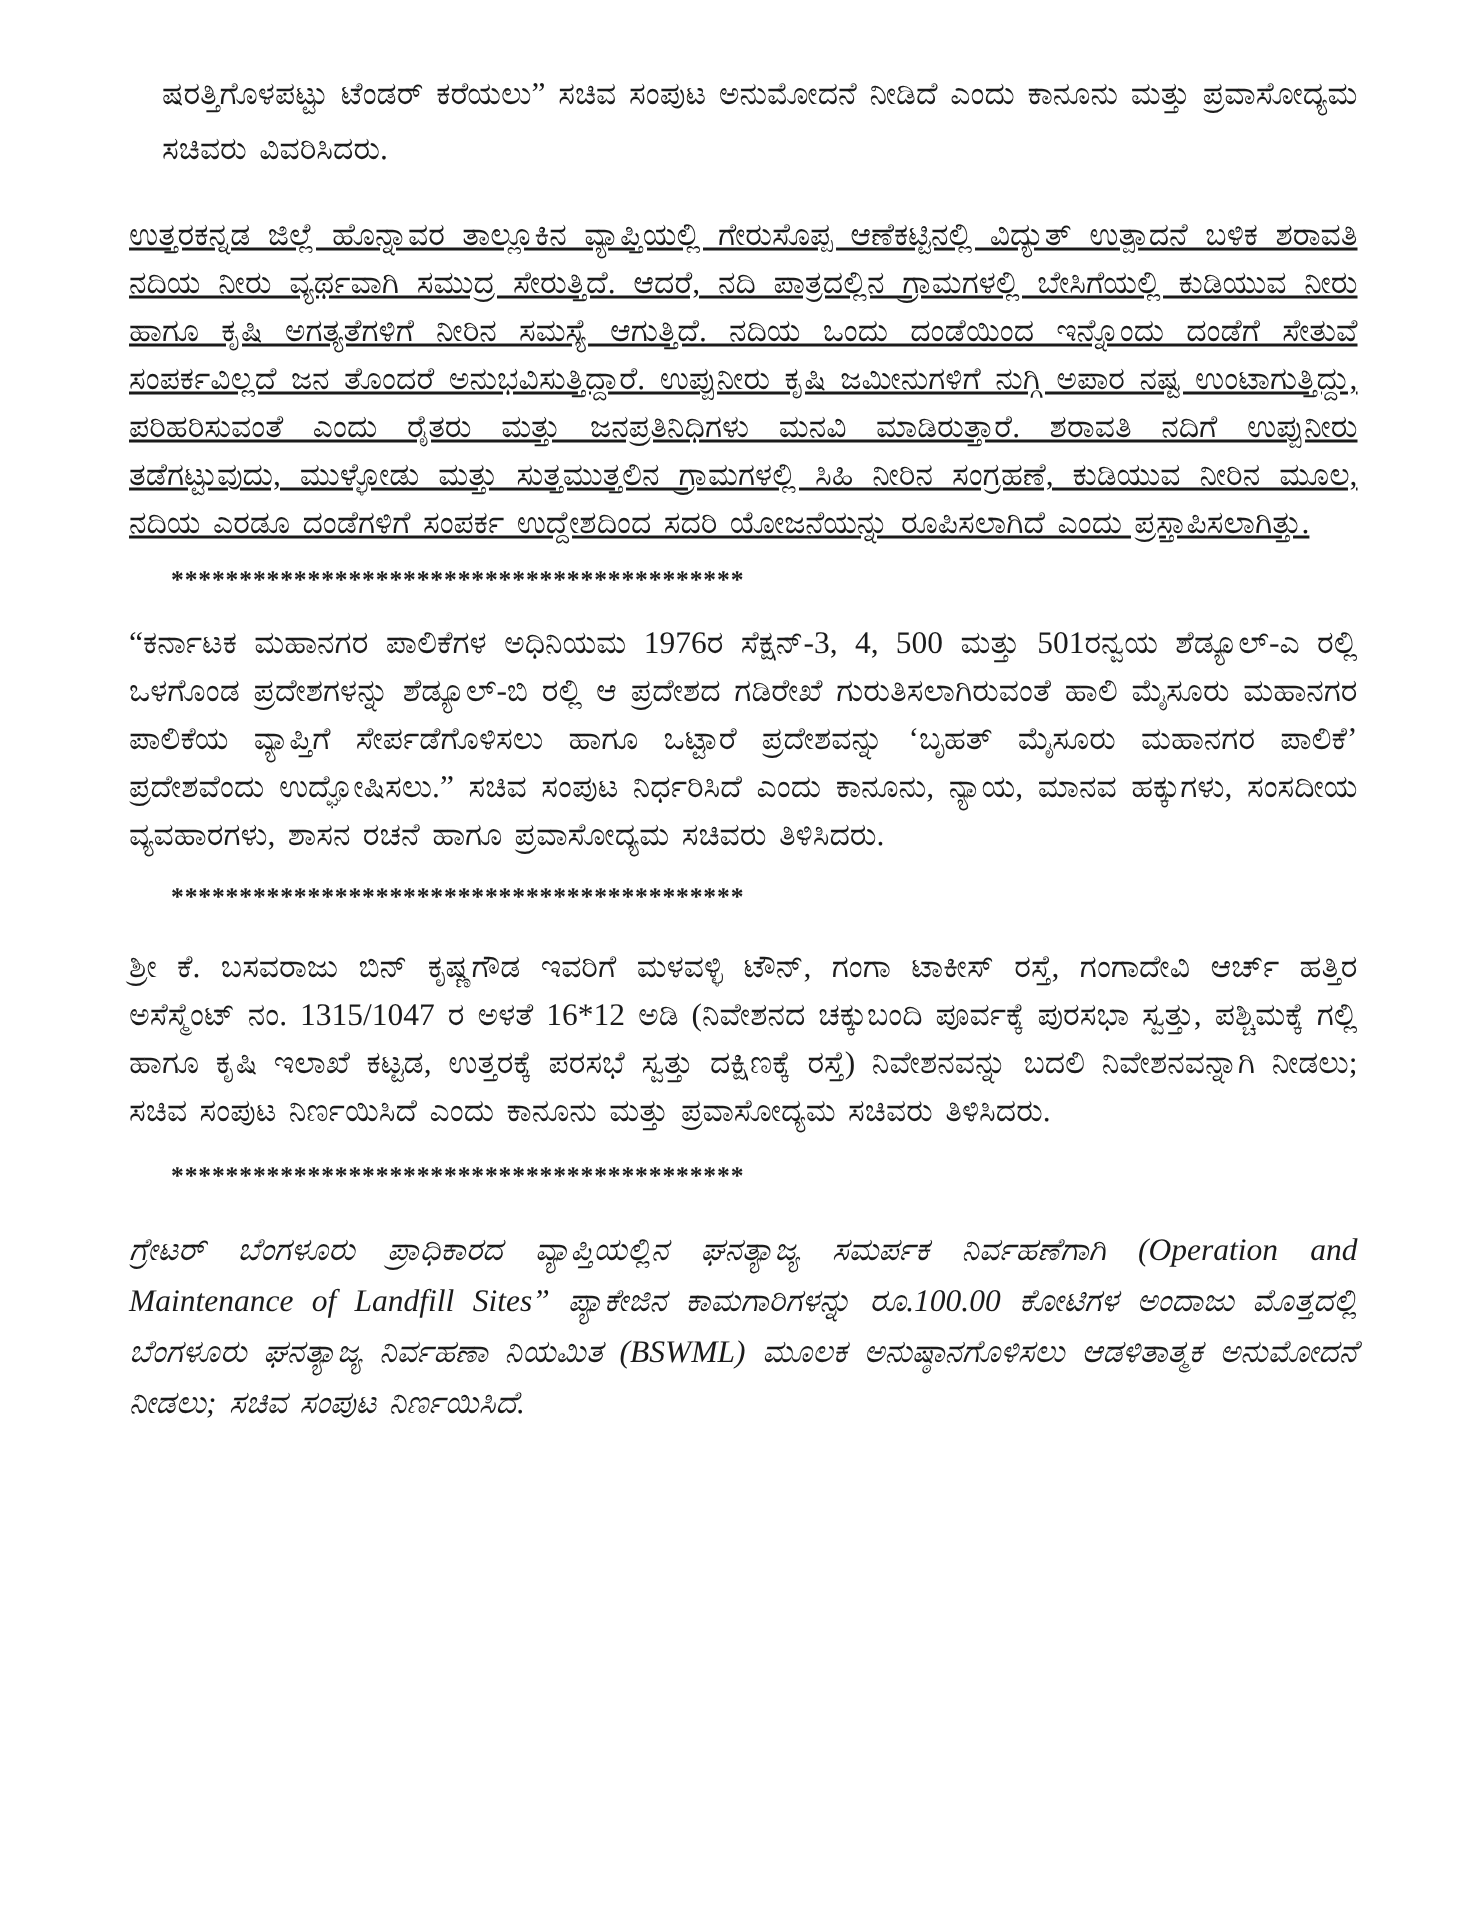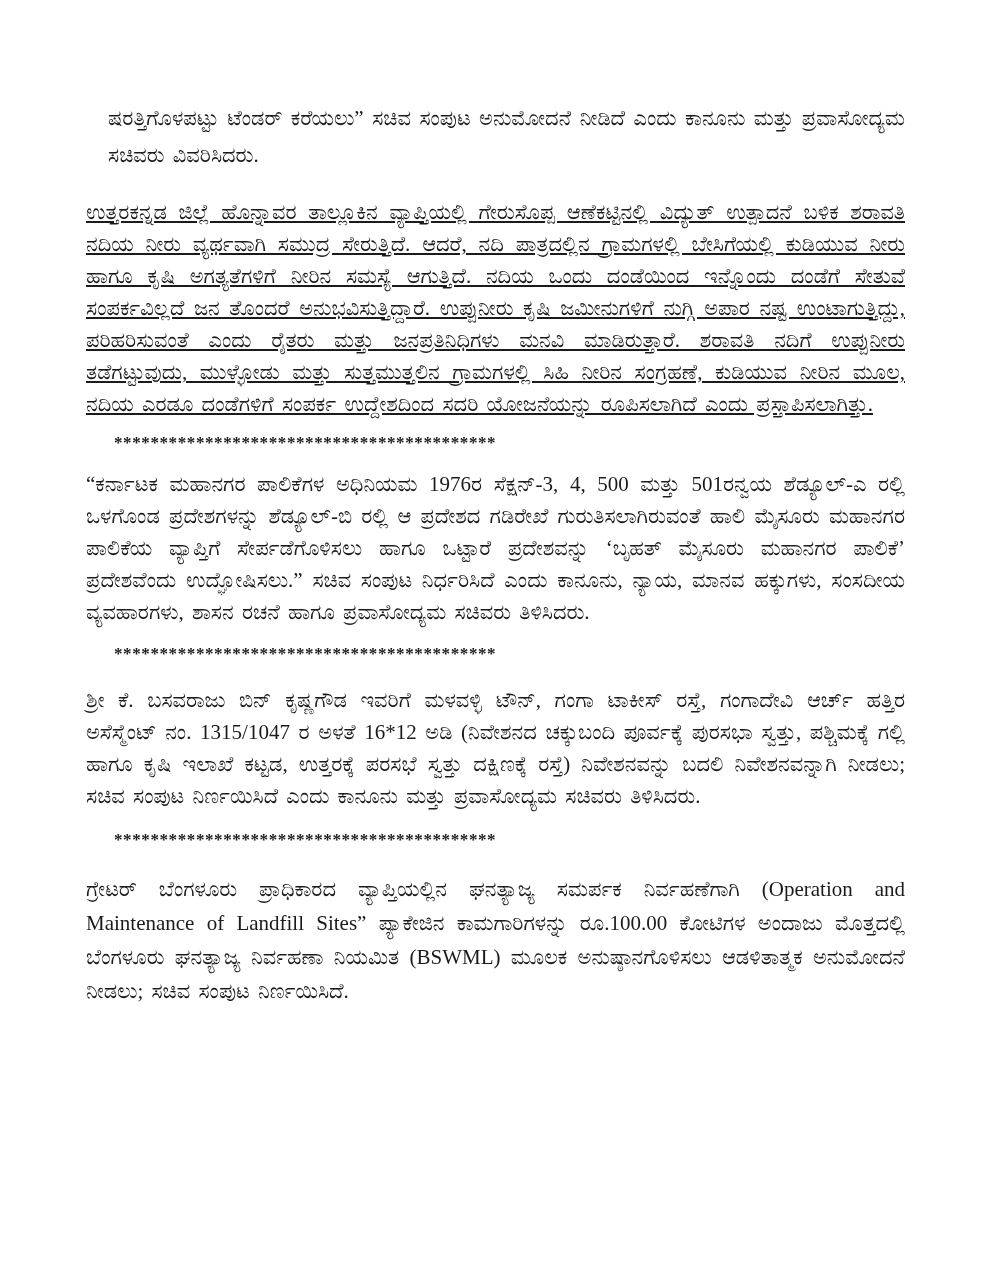--- a/index.html
+++ b/index.html
@@ -10,42 +10,42 @@
   body {
     width: 989px;
     height: 1280px;
     overflow: hidden;
   }
   .page {
     box-sizing: border-box;
     width: 989px;
     height: 1280px;
     background: #ffffff;
-    padding: 100px 84px 0 86px;
+    padding: 44px 84px 0 86px;
     font-family: "Liberation Serif", "DejaVu Serif", serif;
     font-size: 21px;
     color: #1b1b1b;
   }
   .para {
     margin: 0;
     text-align: justify;
     text-justify: inter-word;
     line-height: 32px;
     word-spacing: 3px;
   }
   
   .p1 {
     padding-left: 22px;
     line-height: 37px;
     margin-bottom: 22px;
   }
   .p2 { margin-bottom: 0; text-decoration: underline; }
   .p3 { margin-bottom: 16px; }
   .p4 { margin-bottom: 0; }
-  .p5 { line-height: 34px; }
+  .p5 { line-height: 34px; font-style: italic; }
   .sep {
     font-weight: bold;
     font-size: 17px;
     letter-spacing: 0.6px;
     padding-left: 28px;
     color: #1b1b1b;
     white-space: nowrap;
   }
   .sep1 { margin: 13px 0 15px 0; }
   .sep2 { margin: 15px 0 20px 0; }

